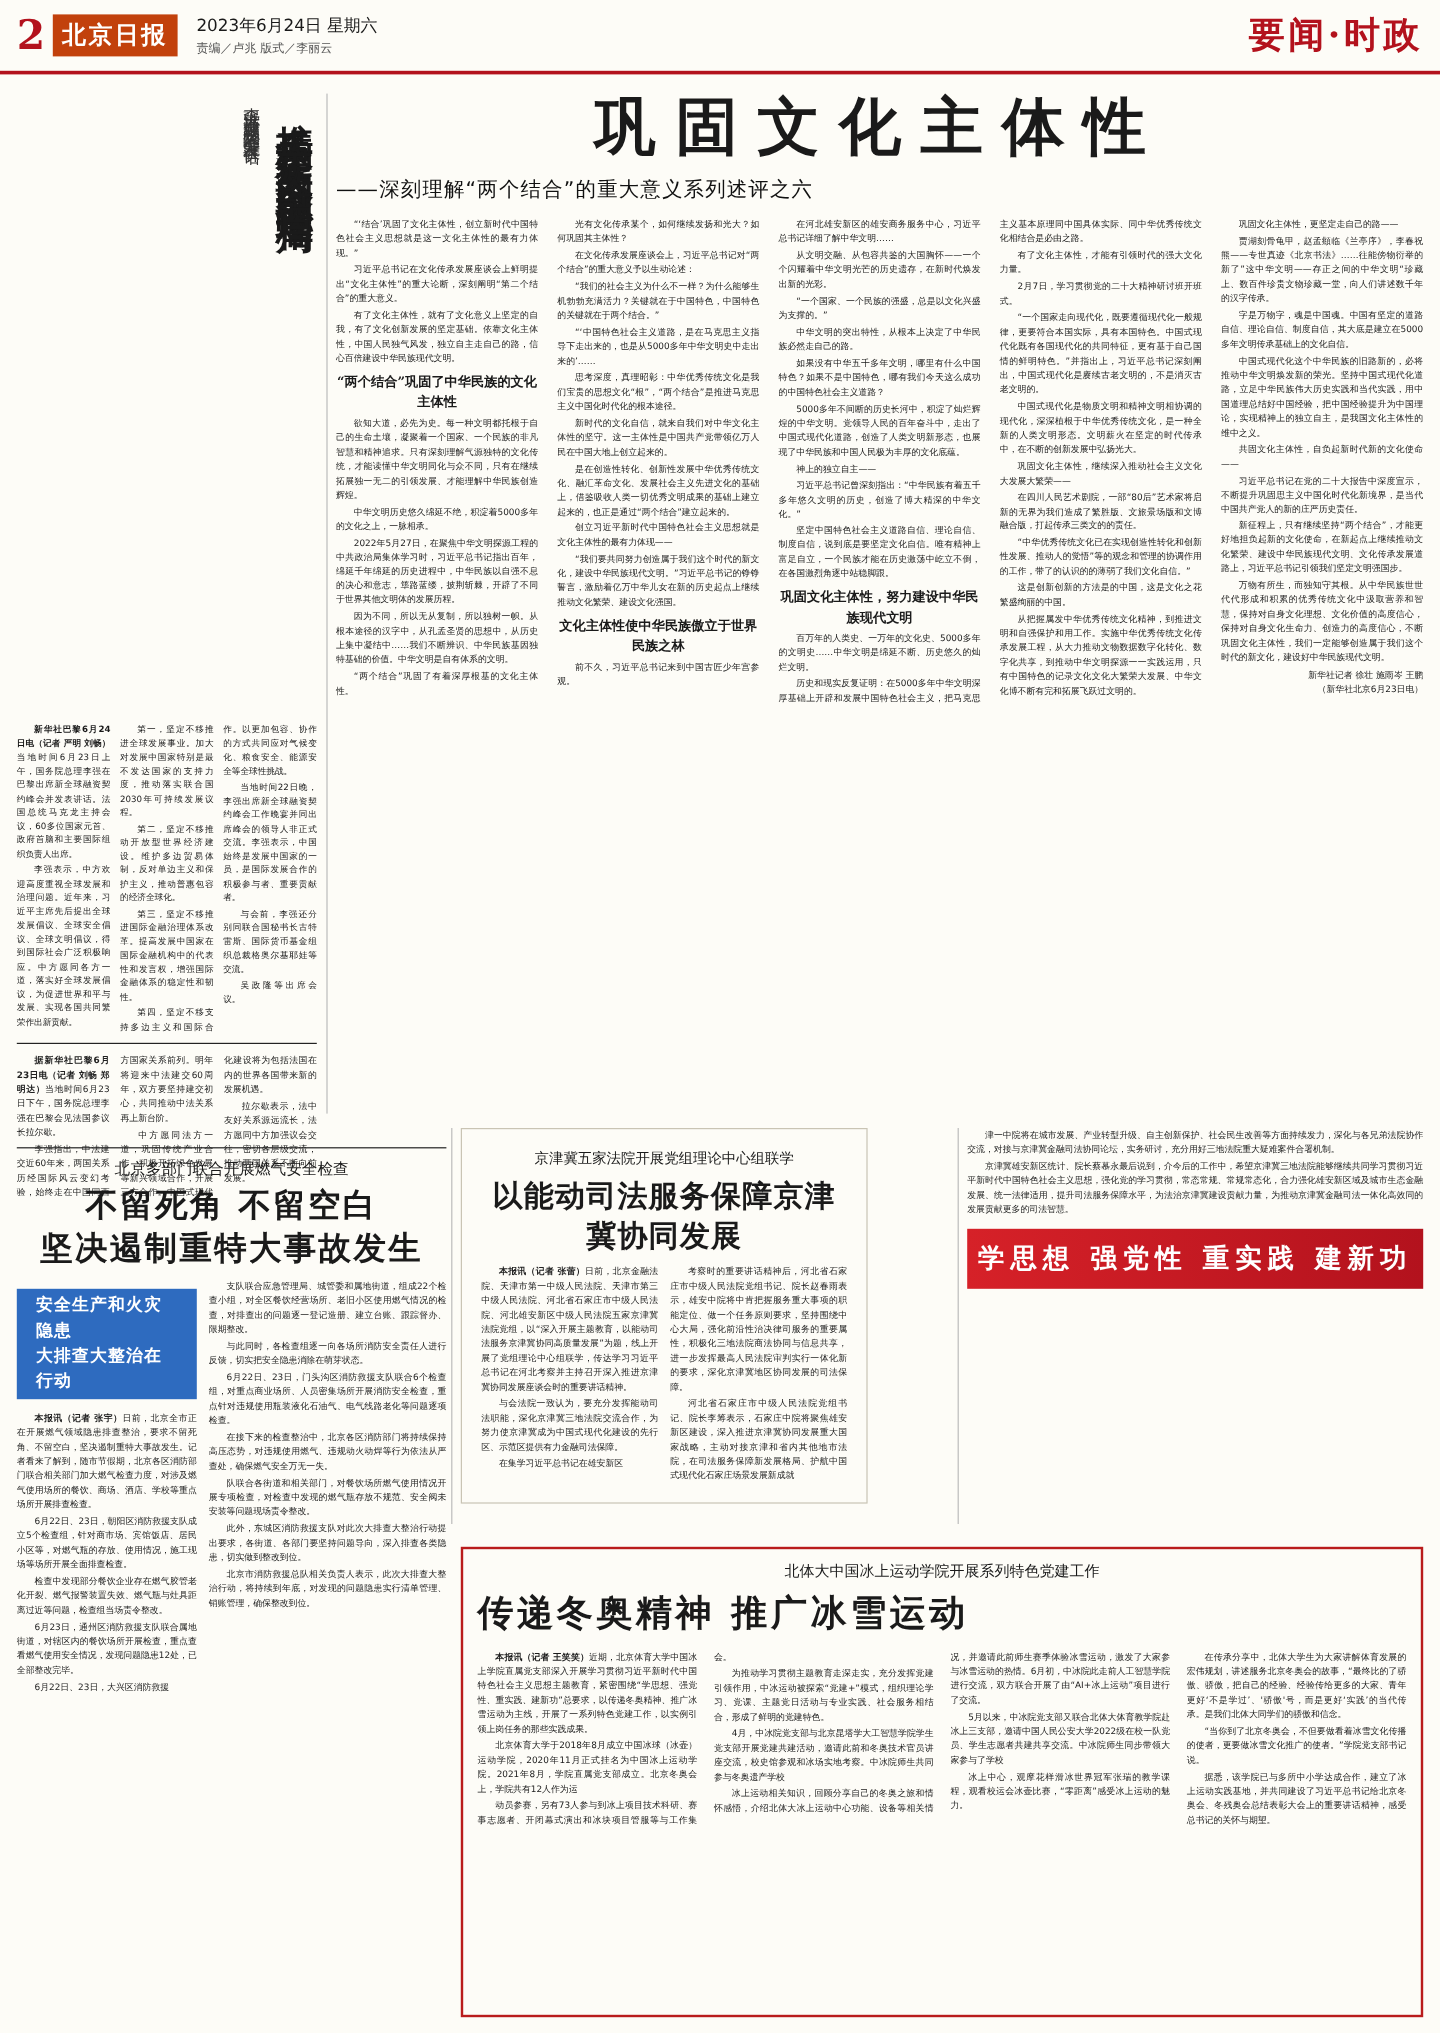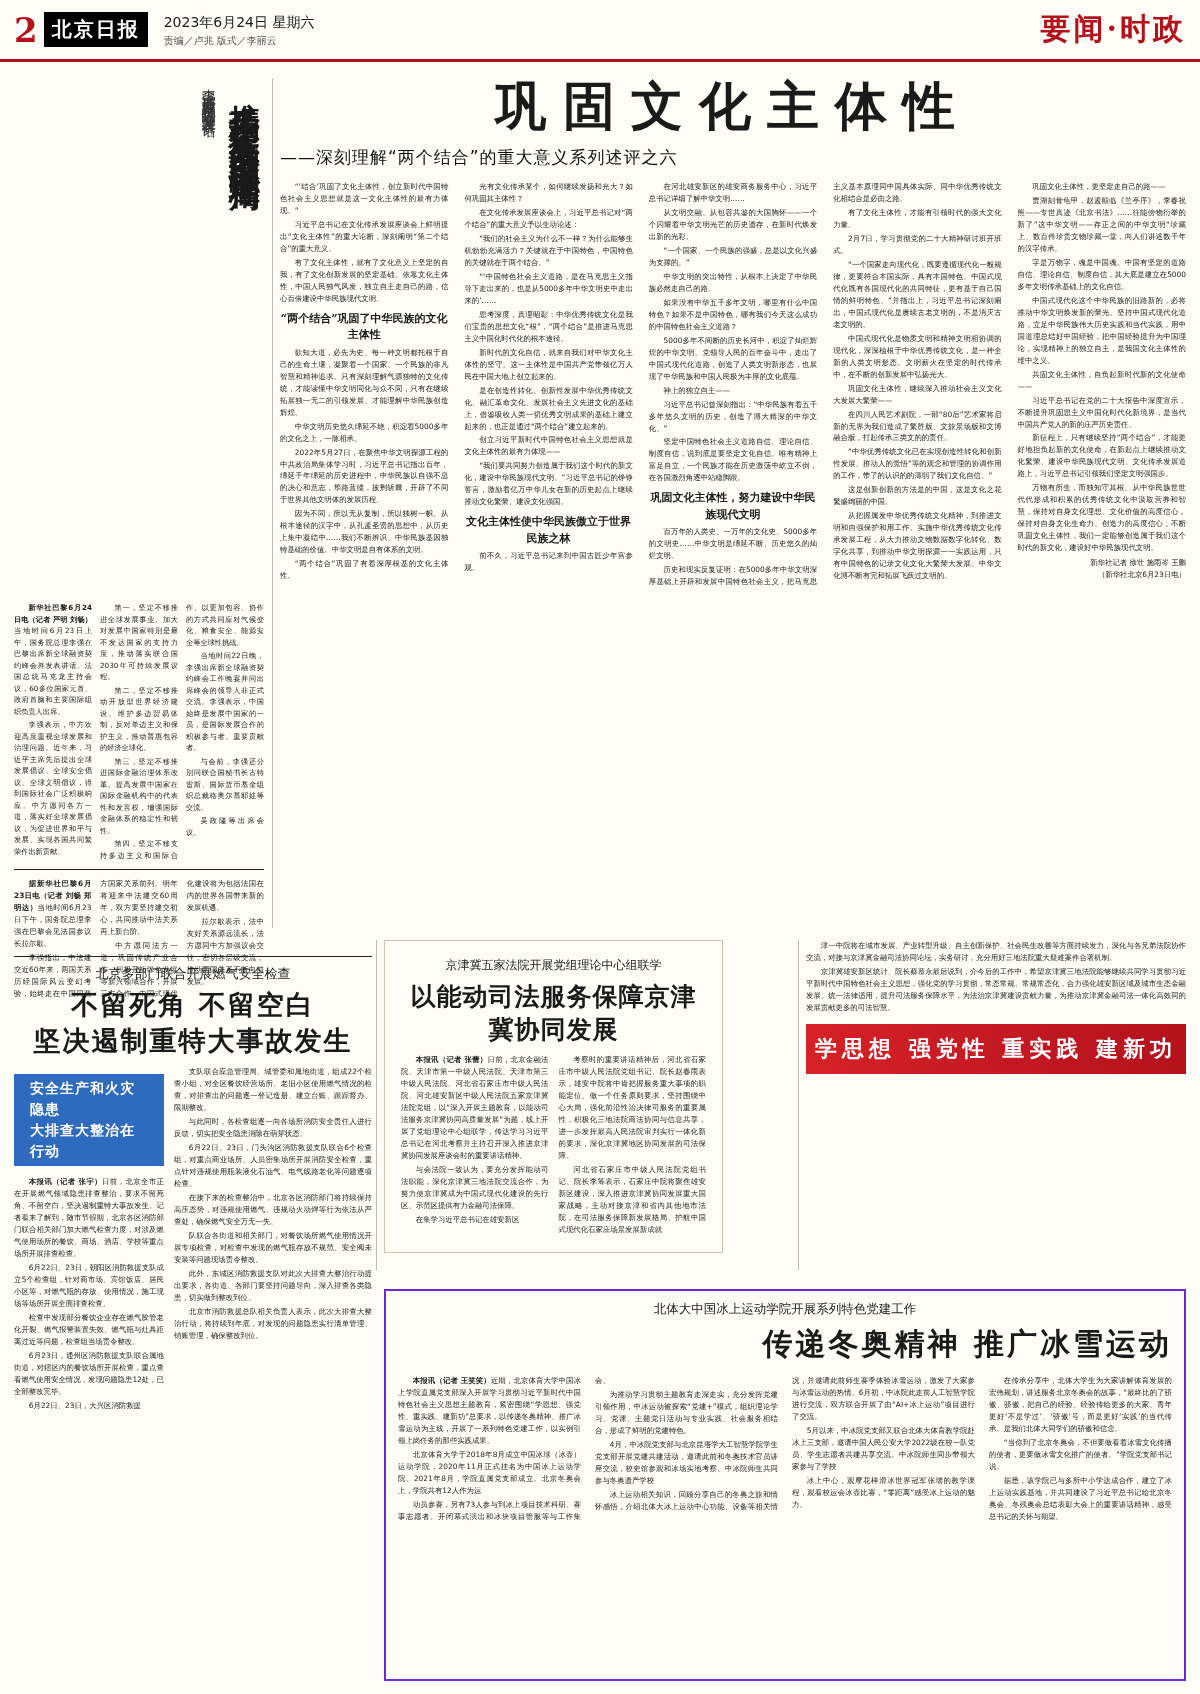--- a/index.html
+++ b/index.html
@@ -13,21 +13,21 @@
   }
   .page{position:relative;width:1200px;height:1694px;padding:0;box-sizing:border-box;}
 
   
   .masthead{
     position:relative;height:62px;border-bottom:3px solid #b3121d;
     display:flex;align-items:center;padding:0 14px;box-sizing:border-box;
   }
   .page-num{font-size:34px;font-weight:bold;color:#b3121d;font-family:"DejaVu Serif","Liberation Serif",serif;line-height:1;margin-right:6px;}
   .paper-logo{
-    background:#000000;color:#fff;font-family:"DejaVu Serif","Liberation Serif",serif;
+    background:#c2410c;color:#fff;font-family:"DejaVu Serif","Liberation Serif",serif;
     font-size:20px;font-weight:bold;padding:4px 8px;letter-spacing:2px;margin-right:16px;
   }
   .mh-dates{font-size:13px;line-height:1.5;}
   .mh-dates .d1{font-size:14px;}
   .mh-dates .d2{font-size:10px;color:#555;}
   .section-title{
     margin-left:auto;color:#b3121d;font-weight:bold;font-size:30px;
     font-family:"DejaVu Serif","Liberation Serif",serif;letter-spacing:3px;
   }
   .serif{font-family:"DejaVu Serif","Liberation Serif",serif;}
@@ -105,26 +105,26 @@
   
   .banner{
     margin-top:10px;background:linear-gradient(90deg,#d62128,#b3121d);
     color:#fff;font-family:"DejaVu Serif","Liberation Serif",serif;font-weight:bold;
     font-size:22px;letter-spacing:5px;text-align:center;padding:10px 0;position:relative;
   }
 
   
   .bottom-box{
     position:absolute;left:384px;top:1289px;width:802px;height:392px;
-    border:2px solid #6d28d9;box-sizing:border-box;padding:10px 12px;
+    border:2px solid #b91c1c;box-sizing:border-box;padding:10px 12px;
   }
   .bb-kicker{text-align:center;font-size:12.5px;}
   .bb-title{
     font-family:"DejaVu Serif","Liberation Serif",serif;font-weight:bold;
-    font-size:30px;text-align:right;letter-spacing:3px;margin:6px 0 10px 0;
+    font-size:30px;text-align:left;letter-spacing:3px;margin:6px 0 10px 0;
   }
   .bb-cols{columns:4;column-gap:14px;}
   .bb-cols p{margin:0 0 2px 0;text-indent:2em;font-size:7.4px;line-height:1.62;text-align:justify;}
 
   .vsep{position:absolute;background:#bbb;}
 </style>
 </head>
 <body>
 
 <div class="page">

